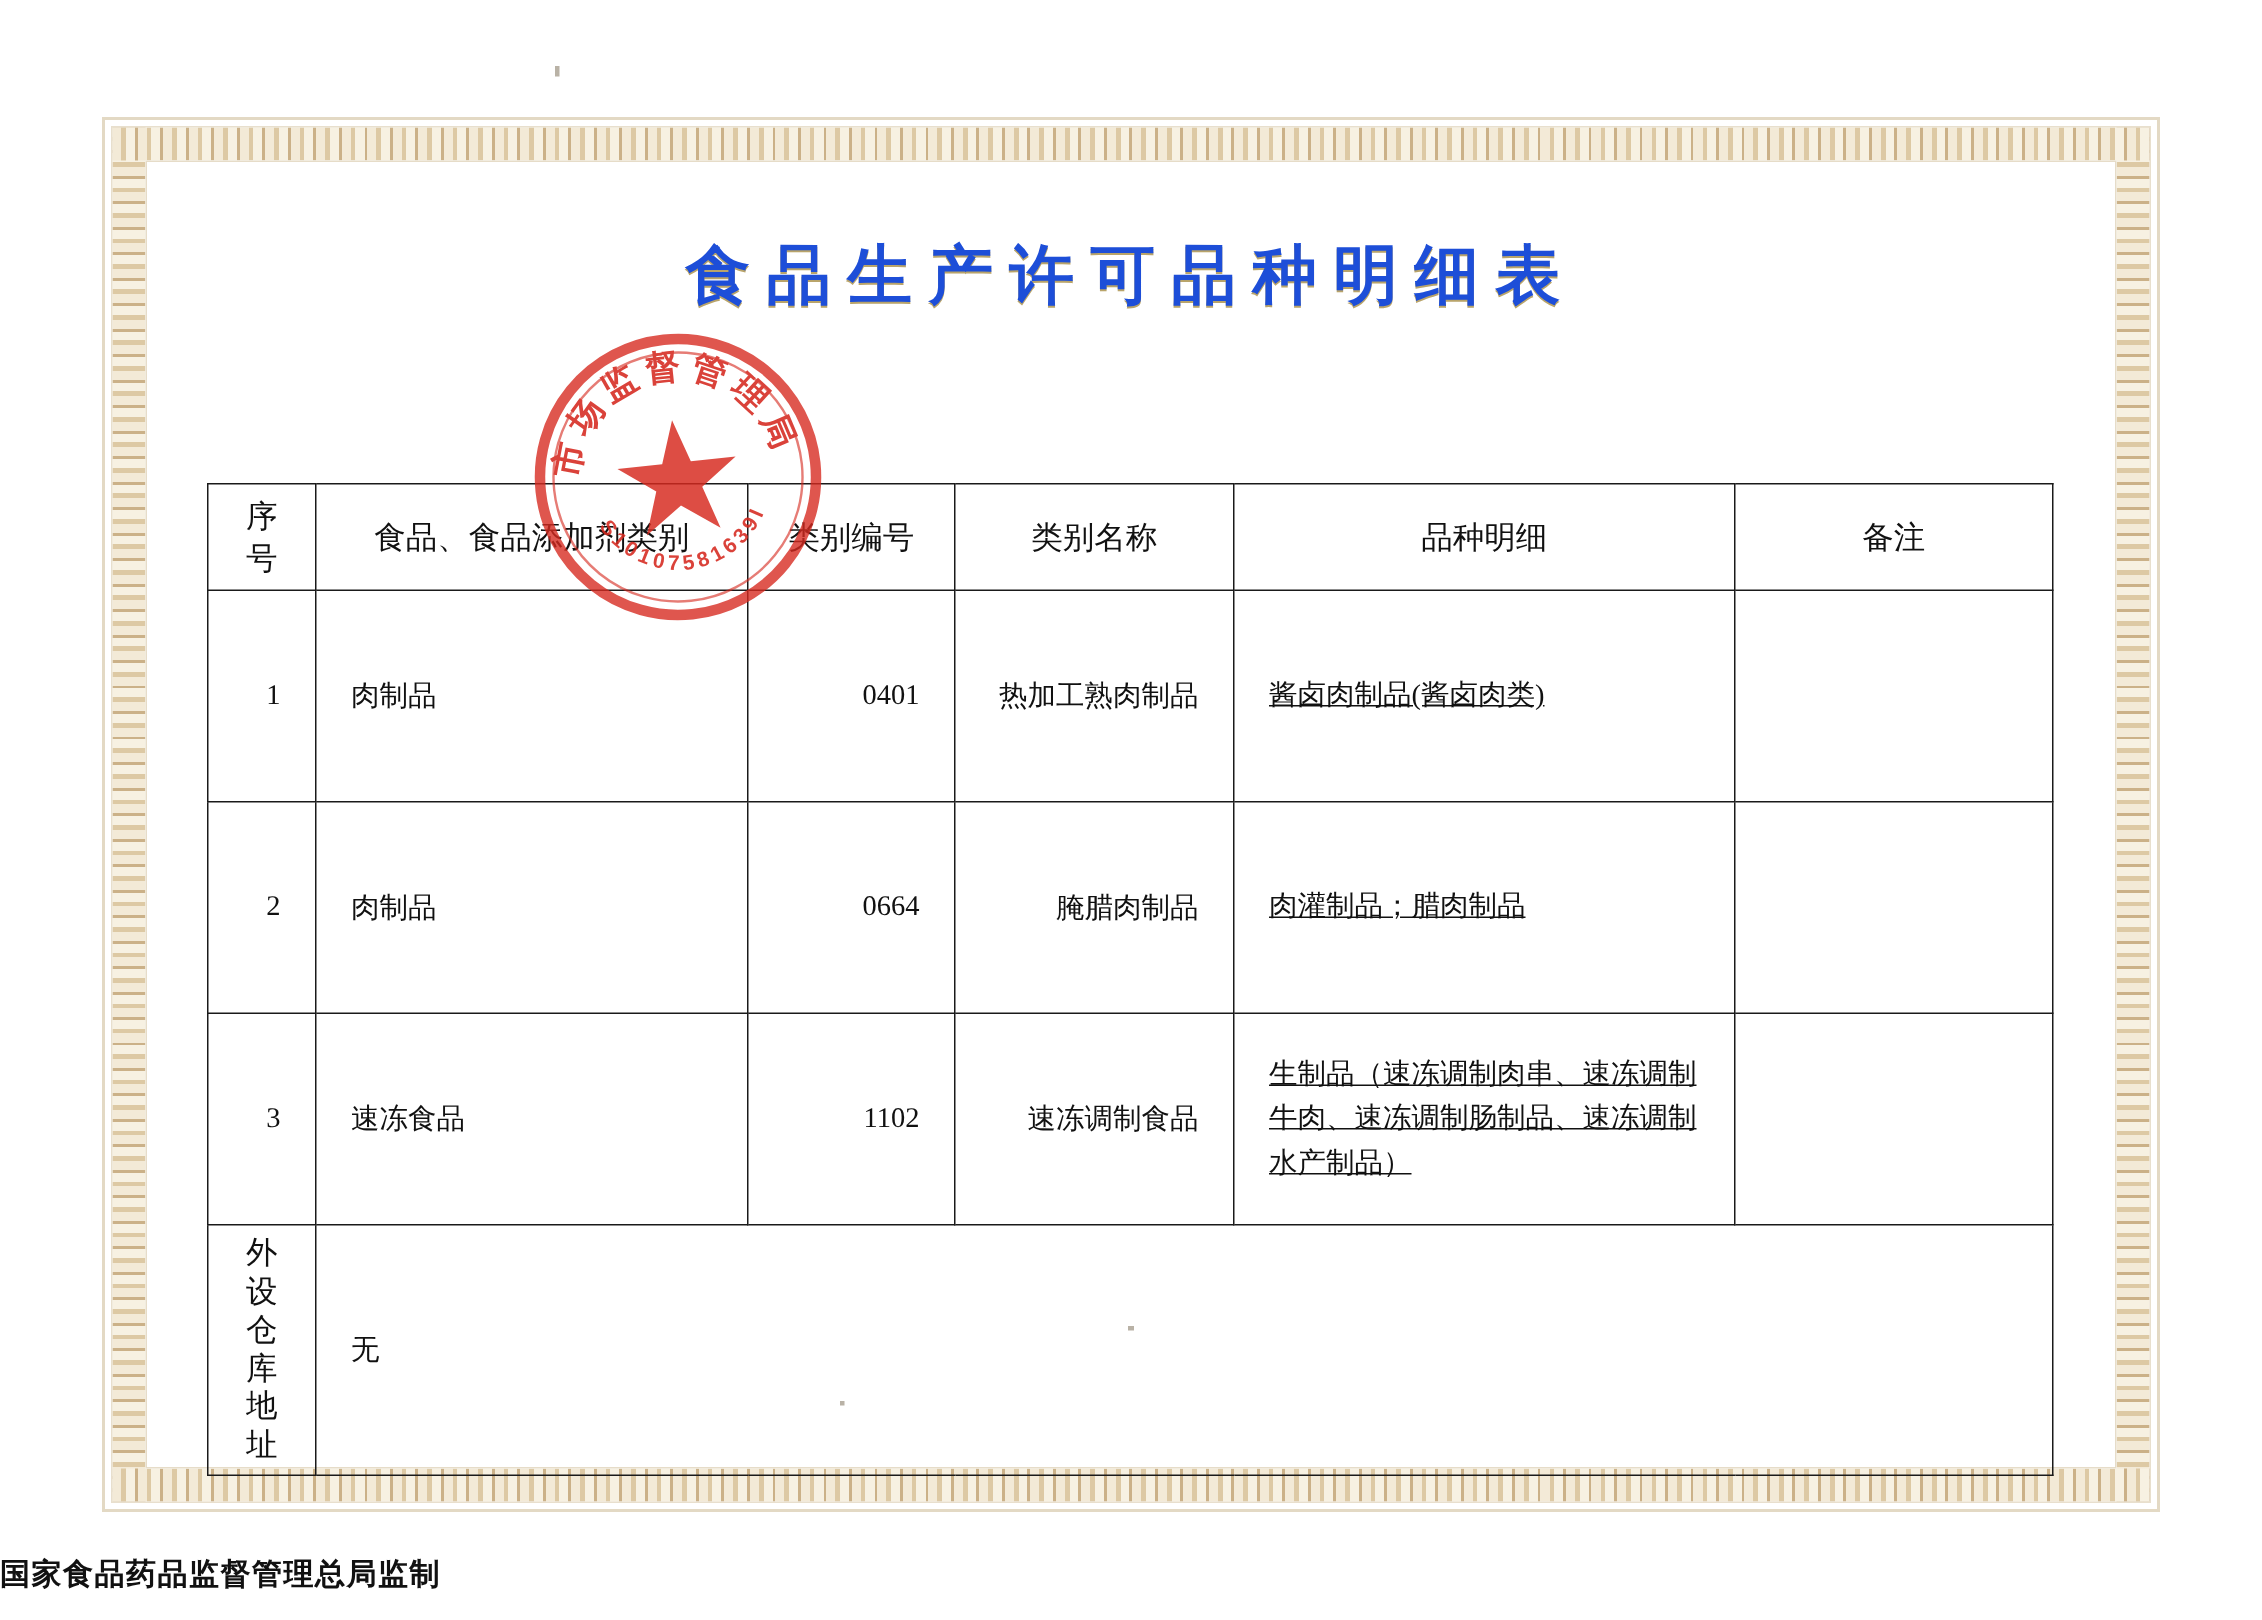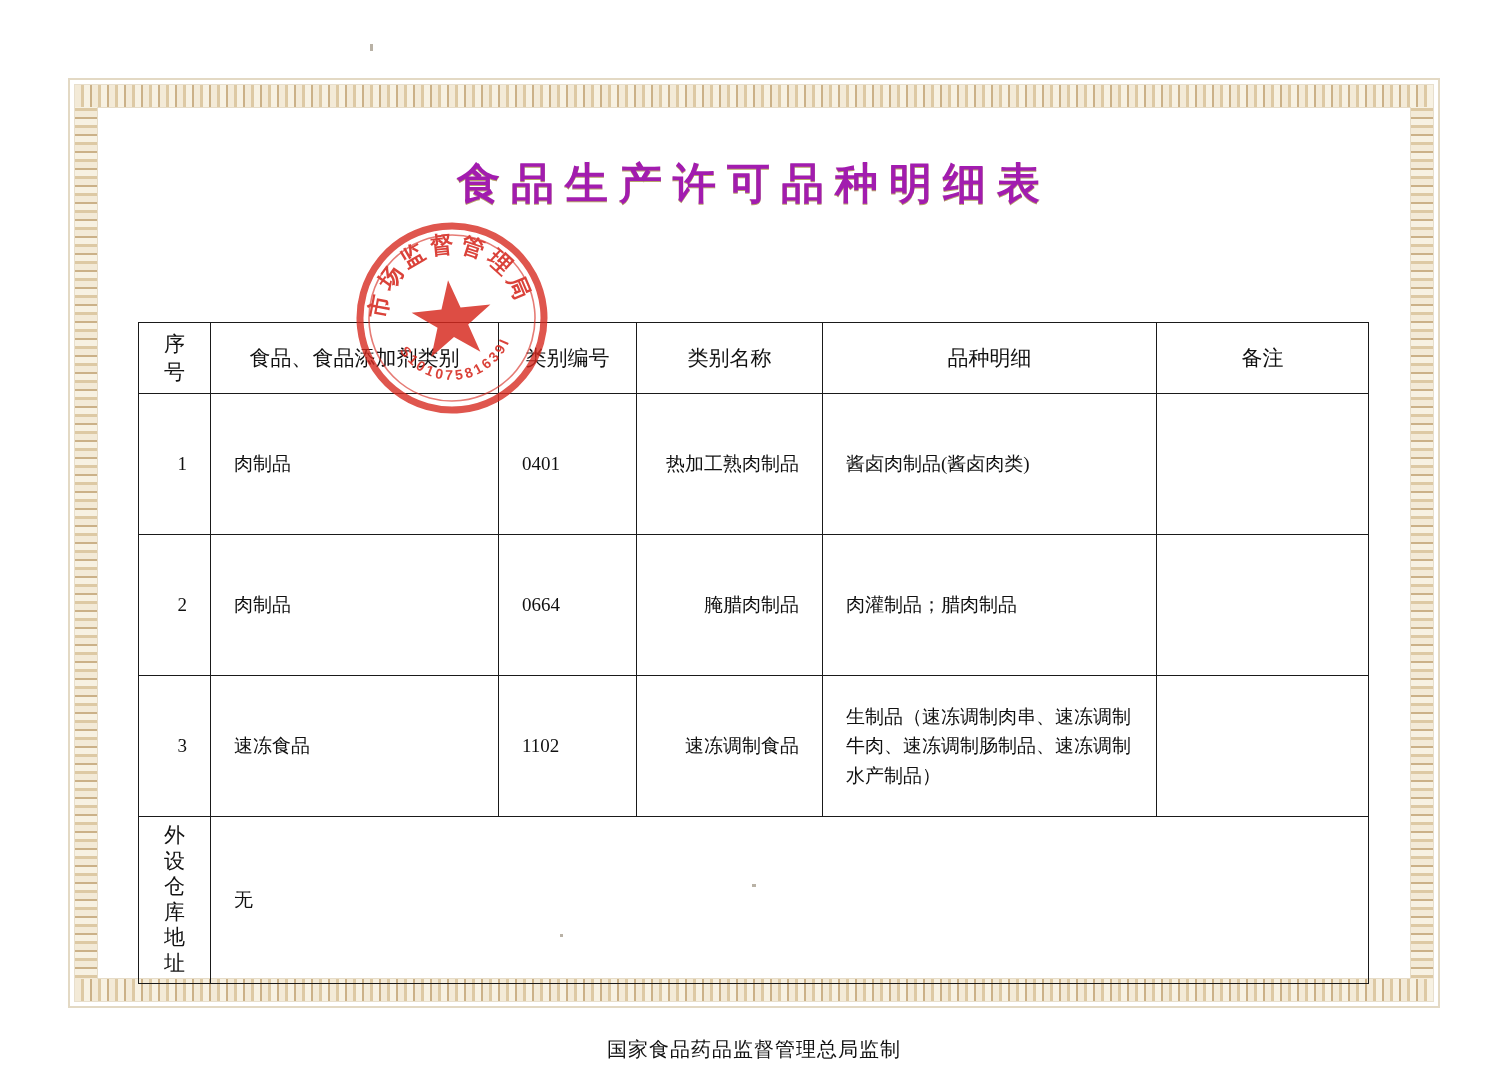--- a/index.html
+++ b/index.html
@@ -79,21 +79,21 @@
 
   .doc-title {
     position: absolute;
     left: 0;
     top: 155px;
     width: 1508px;
     text-align: center;
     font-size: 43px;
     letter-spacing: 11px;
     font-weight: bold;
-    color: #a21caf;
+    color: #1d4ed8;
     font-family: "Liberation Serif", "DejaVu Serif", serif;
     text-shadow: 0 1px 0 #b9a46a;
   }
 
   .meta-row {
     position: absolute;
     left: 178px;
     top: 272px;
     width: 1180px;
     font-size: 20px;
@@ -124,23 +124,23 @@
     height: 58px;
     text-align: center;
     font-size: 21px;
     font-weight: bold;
   }
   tbody td {
     height: 128px;
   }
   td.c-idx     { text-align: right;  padding-right: 22px; }
   td.c-cat     { text-align: left;   padding-left: 14px; font-family: Liberation Serif, serif; }
-  td.c-code    { text-align: left; }
+  td.c-code    { text-align: right; }
   td.c-name    { text-align: right; }
-  td.c-detail  { text-align: left;   padding-left: 14px; line-height: 1.55; }
+  td.c-detail  { text-align: left;   padding-left: 14px; line-height: 1.55; text-decoration: underline; }
   td.c-remark  { text-align: center; }
 
   .col-1 { width: 72px; }
   .col-2 { width: 288px; }
   .col-3 { width: 138px; }
   .col-4 { width: 186px; }
   .col-5 { width: 334px; }
   .col-6 { width: 212px; }
 
   td.wh-label {
@@ -169,23 +169,23 @@
     height: 200px;
     pointer-events: none;
     opacity: 0.88;
   }
 
   .footer {
     position: absolute;
     left: 0;
     top: 1036px;
     width: 1508px;
-    text-align: center;
+    text-align: left;
     font-size: 20px;
-    font-weight: normal;
+    font-weight: bold;
     letter-spacing: 1px;
   }
 
   .speck { position: absolute; background: #b9b2a6; }
 </style>
 </head>
 <body>
 
 <div class="frame-outer">
   <div class="frame-band">

